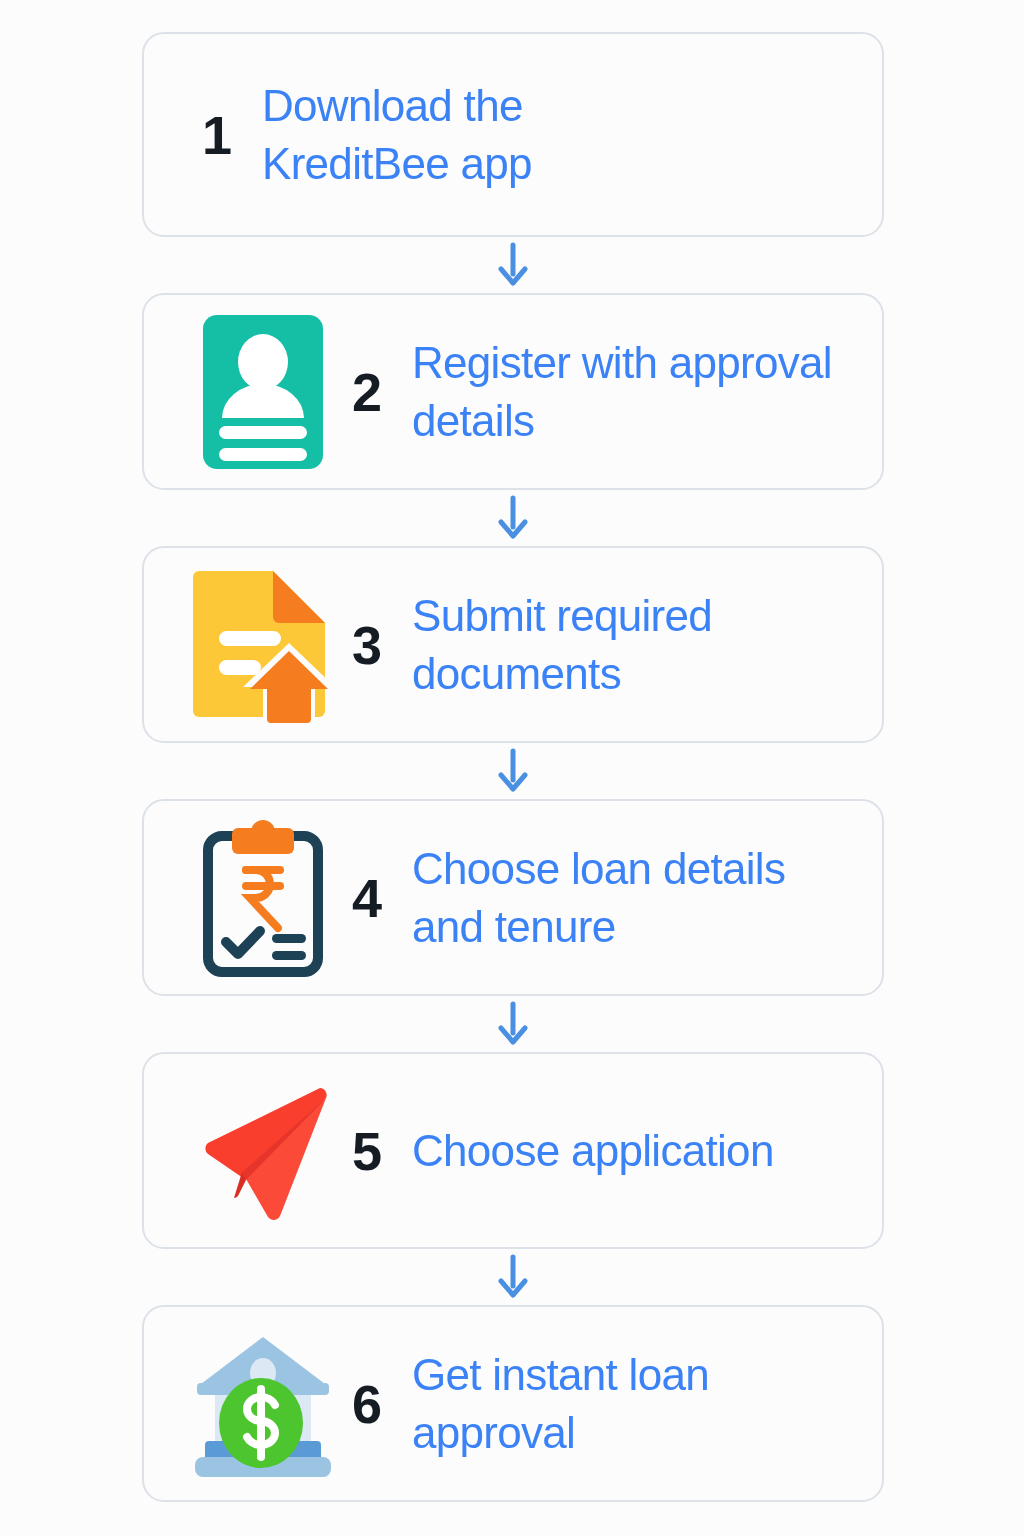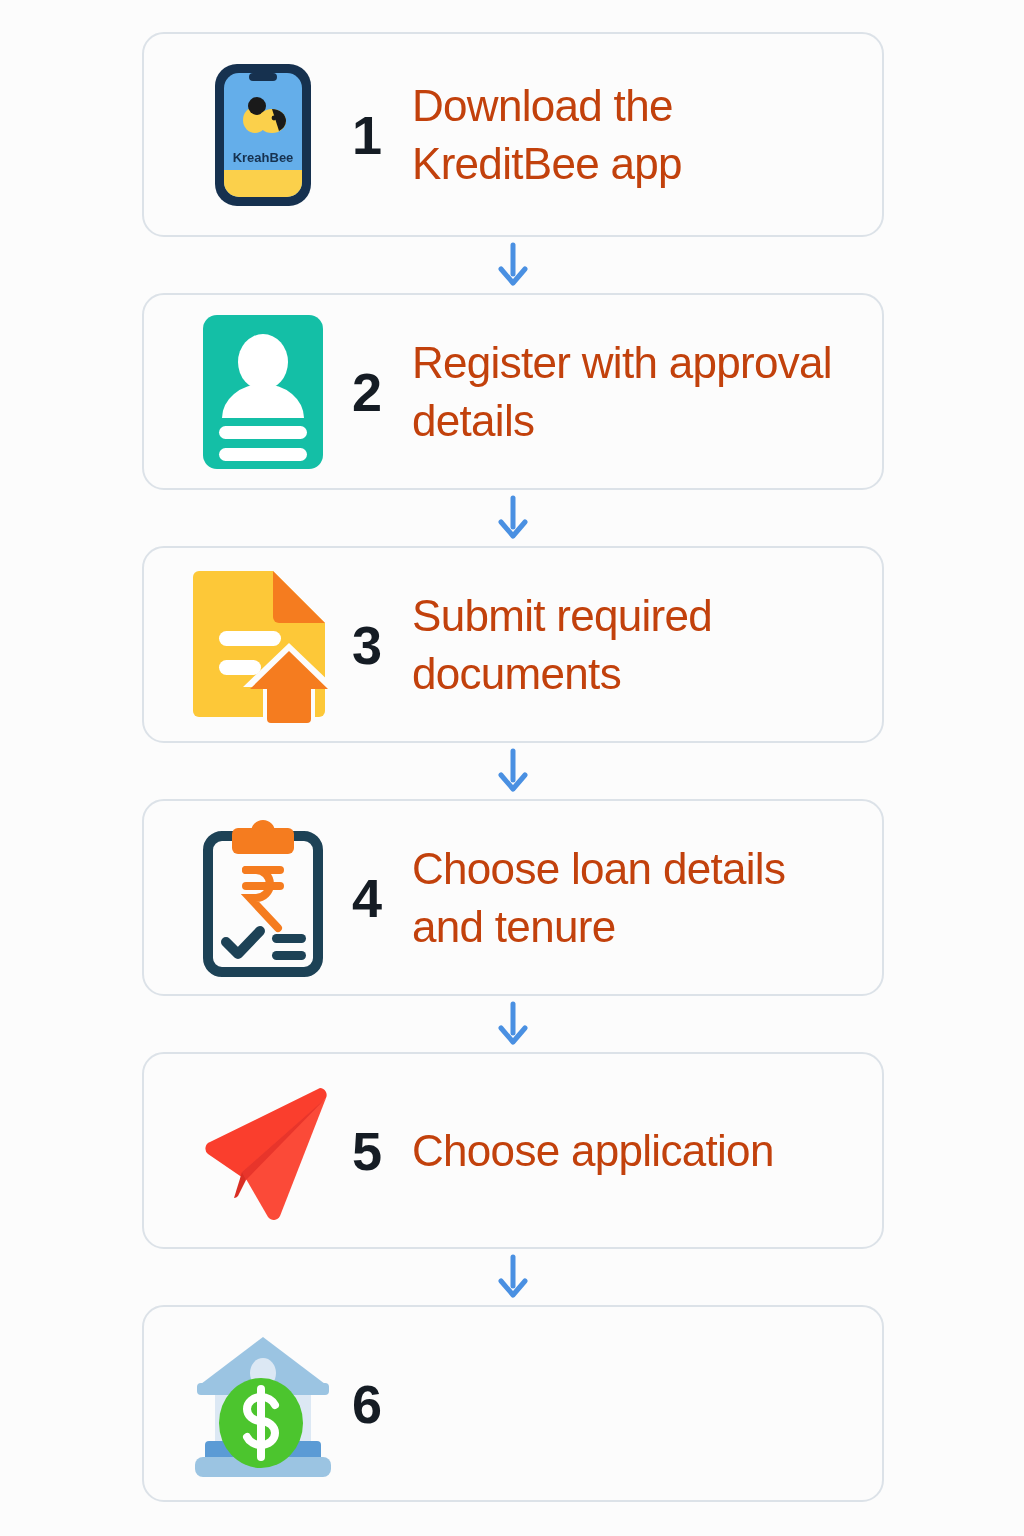--- a/index.html
+++ b/index.html
@@ -51,21 +51,21 @@
     width: 60px;
     min-width: 60px;
     text-align: left;
     letter-spacing: -1px;
     margin-left: 14px;
   }
 
   .step-label {
     font-size: 44px;
     line-height: 1.31;
-    color: #c2410c;
+    color: #3b82f6;
     font-weight: 400;
     letter-spacing: -0.7px;
     max-width: 430px;
   }
 
   .connector {
     width: 742px;
     height: 56px;
     display: flex;
     align-items: center;
@@ -75,36 +75,20 @@
   .arrow-down { display: block; }
 
   svg { display: block; overflow: visible; }
 </style>
 </head>
 <body>
 
 <div id="flow">
 
   <div class="step-card card-h-205">
-    <div class="icon-slot">
-      <svg width="104" height="150" viewBox="0 0 104 150">
-        <rect x="4" y="4" width="96" height="142" rx="22" fill="#16314F"></rect>
-        <rect x="13" y="13" width="78" height="124" rx="15" fill="#64AEEA"></rect>
-        <path d="M13 110 h78 v12 a15 15 0 0 1 -15 15 H28 a15 15 0 0 1 -15 -15 z" fill="#FBD04B"></path>
-        <rect x="38" y="13" width="28" height="8" rx="4" fill="#16314F"></rect>
-        <g transform="translate(52,58)">
-          <ellipse cx="-8" cy="2" rx="12" ry="13" fill="#FBD04B"></ellipse>
-          <ellipse cx="-6" cy="-12" rx="9" ry="9" fill="#1A1A1A"></ellipse>
-          <ellipse cx="9" cy="3" rx="14" ry="12" fill="#FBD04B"></ellipse>
-          <path d="M9 -9 a14 12 0 0 1 14 12 a14 12 0 0 1 -7 10 z" fill="#1A1A1A"></path>
-          <circle cx="11" cy="0" r="2.4" fill="#1A1A1A"></circle>
-        </g>
-        <text x="52" y="102" text-anchor="middle" font-family="Liberation Sans, sans-serif" font-size="13" font-weight="700" fill="#16314F">KreahBee</text>
-      </svg>
-    </div>
     <div class="step-num">1</div>
     <div class="step-label">Download the KreditBee app</div>
   </div>
 
   <div class="connector">
     <svg class="arrow-down" width="34" height="44" viewBox="0 0 34 44">
       <path d="M17 2 V31" stroke="#4A90E2" stroke-width="5" stroke-linecap="round" fill="none"></path>
       <path d="M5 26 L17 40 L29 26" stroke="#4A90E2" stroke-width="5" stroke-linecap="round" stroke-linejoin="round" fill="none"></path>
     </svg>
   </div>
@@ -211,15 +195,16 @@
         <rect x="16" y="112" width="116" height="22" rx="4" fill="#5B9BD5"></rect>
         <rect x="6" y="128" width="136" height="20" rx="8" fill="#9BC4E2"></rect>
         <ellipse cx="72" cy="94" rx="42" ry="45" fill="#4CC52E"></ellipse>
         <g fill="none" stroke="#FFFFFF" stroke-width="8" stroke-linecap="round">
           <path d="M86 76 a15 13 0 0 0 -14 -8 a14 12 0 0 0 0 24 a14 12 0 0 1 0 24 a15 13 0 0 1 -14 -8"></path>
           <path d="M72 60 V128"></path>
         </g>
       </svg>
     </div>
     <div class="step-num">6</div>
+    <div class="step-label">Get instant loan approval</div>
   </div>
 
 </div>
 
 </body></html>

